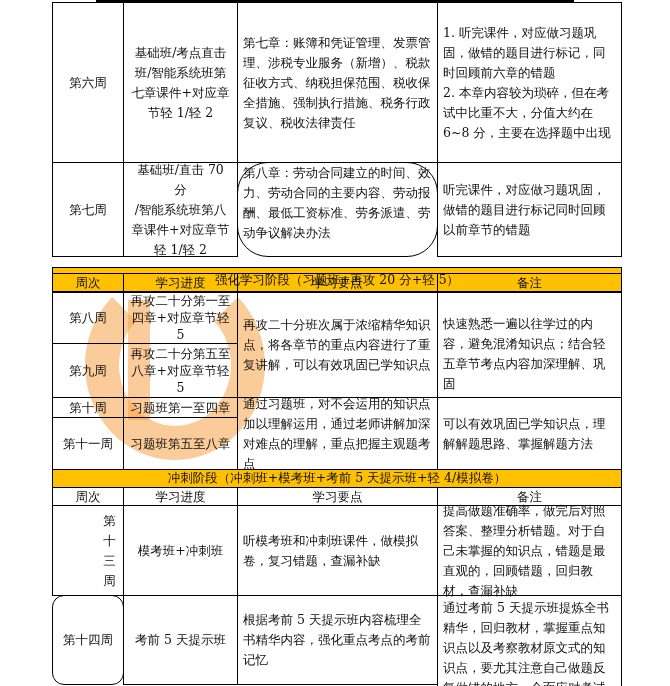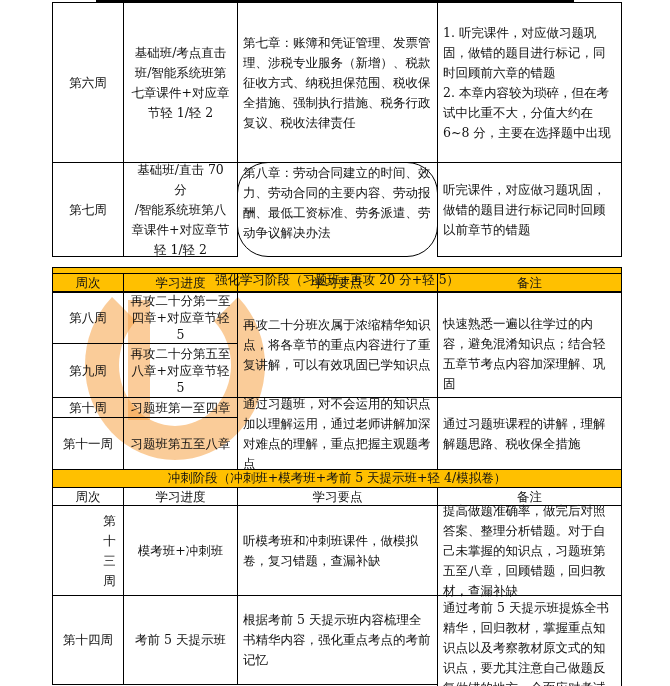--- a/index.html
+++ b/index.html
@@ -127,21 +127,21 @@
         <span>第十一周</span>
       </div>
     <div class="cell c" style="left:71px;top:417px;width:115px;height:53px;">
         <span>习题班第五至八章</span>
       </div>
 
     <div class="cell l" style="left:185px;top:397px;width:201px;height:73px;">
         <span>通过习题班，对不会运用的知识点加以理解运用，通过老师讲解加深对难点的理解，重点把握主观题考点</span>
       </div>
     <div class="cell l" style="left:385px;top:397px;width:185px;height:73px;">
-        <span>通过习题班课程的讲解，理解解题思路、税收保全措施</span>
+        <span>可以有效巩固已学知识点，理解解题思路、掌握解题方法</span>
       </div>
 
     <div class="banner" style="left:0;top:469px;width:570px;height:19px;">
         <span>冲刺阶段（冲刺班+模考班+考前 5 天提示班+轻 4/模拟卷）</span>
       </div>
 
     <div class="cell c hdr" style="left:0;top:487px;width:72px;height:19px;">
         <span>周次</span>
       </div>
     <div class="cell c hdr" style="left:71px;top:487px;width:115px;height:19px;">
@@ -157,24 +157,24 @@
     <div class="cell c" style="left:0;top:505px;width:72px;height:91px;padding-left:48px;">
         <span>第十三周</span>
       </div>
     <div class="cell c" style="left:71px;top:505px;width:115px;height:91px;">
         <span>模考班+冲刺班</span>
       </div>
     <div class="cell l" style="left:185px;top:505px;width:201px;height:91px;">
         <span>听模考班和冲刺班课件，做模拟卷，复习错题，查漏补缺</span>
       </div>
     <div class="cell l" style="left:385px;top:505px;width:185px;height:91px;">
-        <span>提高做题准确率，做完后对照答案、整理分析错题。对于自己未掌握的知识点，习题班第五至八章，回顾错题，回归教材，查漏补缺</span>
+        <span>提高做题准确率，做完后对照答案、整理分析错题。对于自己未掌握的知识点，错题是最直观的，回顾错题，回归教材，查漏补缺</span>
       </div>
 
-    <div class="cell c" style="left:0;top:595px;width:72px;height:90px;">
+    <div class="cell c" style="left:0;top:595px;width:72px;height:90px;border-radius:12px;">
         <span>第十四周</span>
       </div>
     <div class="cell c" style="left:71px;top:595px;width:115px;height:90px;">
         <span>考前 5 天提示班</span>
       </div>
     <div class="cell l" style="left:185px;top:595px;width:201px;height:90px;">
         <span>根据考前 5 天提示班内容梳理全书精华内容，强化重点考点的考前记忆</span>
       </div>
     <div class="cell l" style="left:385px;top:595px;width:185px;height:105px;">
         <span>通过考前 5 天提示班提炼全书精华，回归教材，掌握重点知识点以及考察教材原文式的知识点，要尤其注意自己做题反复做错的地方，全面应对考试</span>

